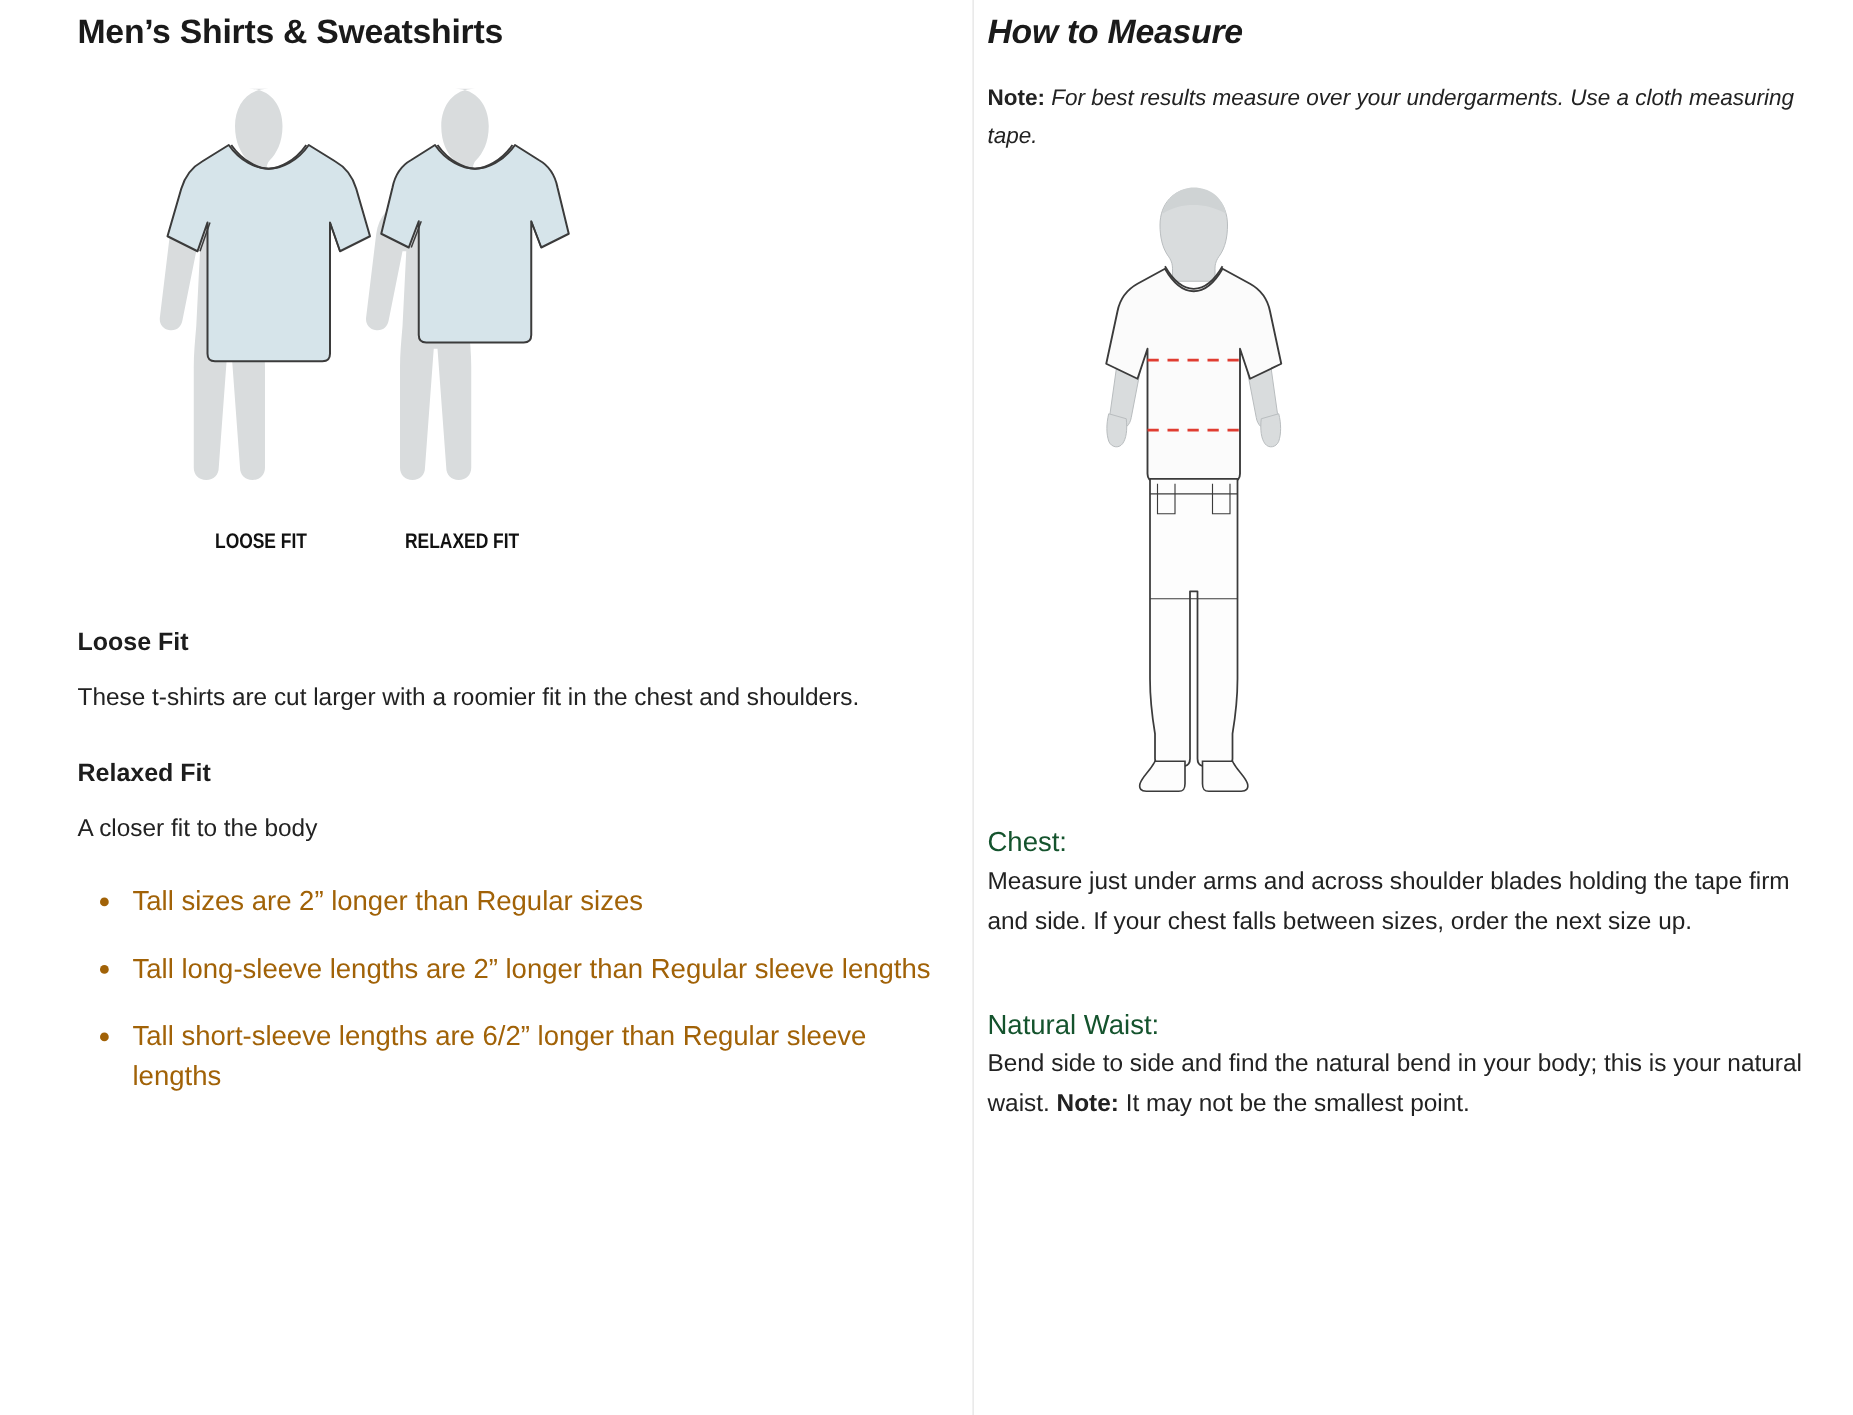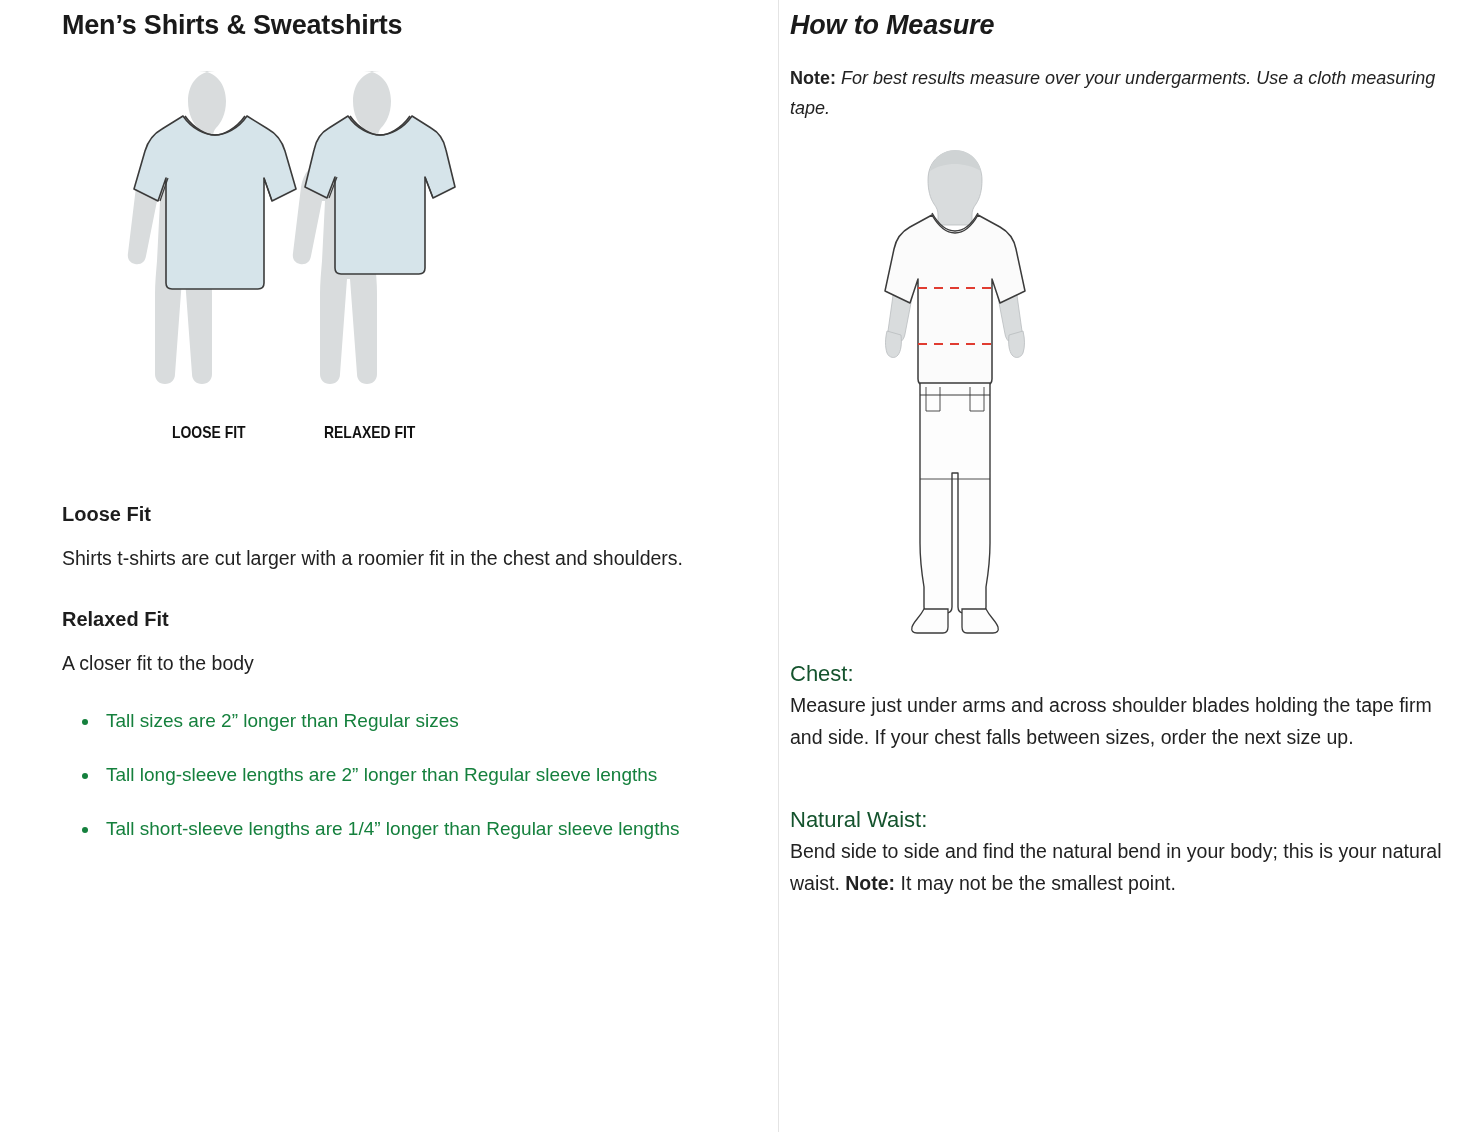--- a/index.html
+++ b/index.html
@@ -107,24 +107,24 @@
     font-weight: bold;
     margin: 52px 0 0 0;
     color: #1d1d1d;
   }
   ul.diff-list {
     margin: 26px 0 0 0;
     padding-left: 38px;
     max-width: 700px;
   }
   ul.diff-list li {
-    font-size: 19px;
+    font-size: 22px;
     line-height: 32px;
     margin-bottom: 22px;
-    color: #15803d;
+    color: #a16207;
     padding-left: 6px;
   }
 
   
   .measure-fig {
     margin: 20px 0 0 50px;
     position: relative;
     height: 500px;
   }
   .measure-block { margin-top: 18px; }
@@ -187,29 +187,29 @@
         </svg>
       </div>
     </div>
 
     <div class="fit-labels">
       <div class="fit-label loose">LOOSE FIT</div>
       <div class="fit-label relaxed">RELAXED FIT</div>
     </div>
 
     <h2 class="sub-head">Loose Fit</h2>
-    <p class="body-text">Shirts t-shirts are cut larger with a roomier fit in the chest and shoulders.</p>
+    <p class="body-text">These t-shirts are cut larger with a roomier fit in the chest and shoulders.</p>
 
     <h2 class="sub-head second">Relaxed Fit</h2>
     <p class="body-text">A closer fit to the body</p>
 
     <ul class="diff-list">
       <li>Tall sizes are 2” longer than Regular sizes</li>
       <li>Tall long-sleeve lengths are 2” longer than Regular sleeve lengths</li>
-      <li>Tall short-sleeve lengths are 1/4” longer than Regular sleeve lengths</li>
+      <li>Tall short-sleeve lengths are 6/2” longer than Regular sleeve lengths</li>
     </ul>
   </div>
 
   <div class="col-right">
 
     <h1 class="section-title right-title">How to Measure</h1>
 
     <p class="note-line">
       <b>Note:</b>
       <i>For best results measure over your undergarments. Use a cloth measuring tape.</i>

